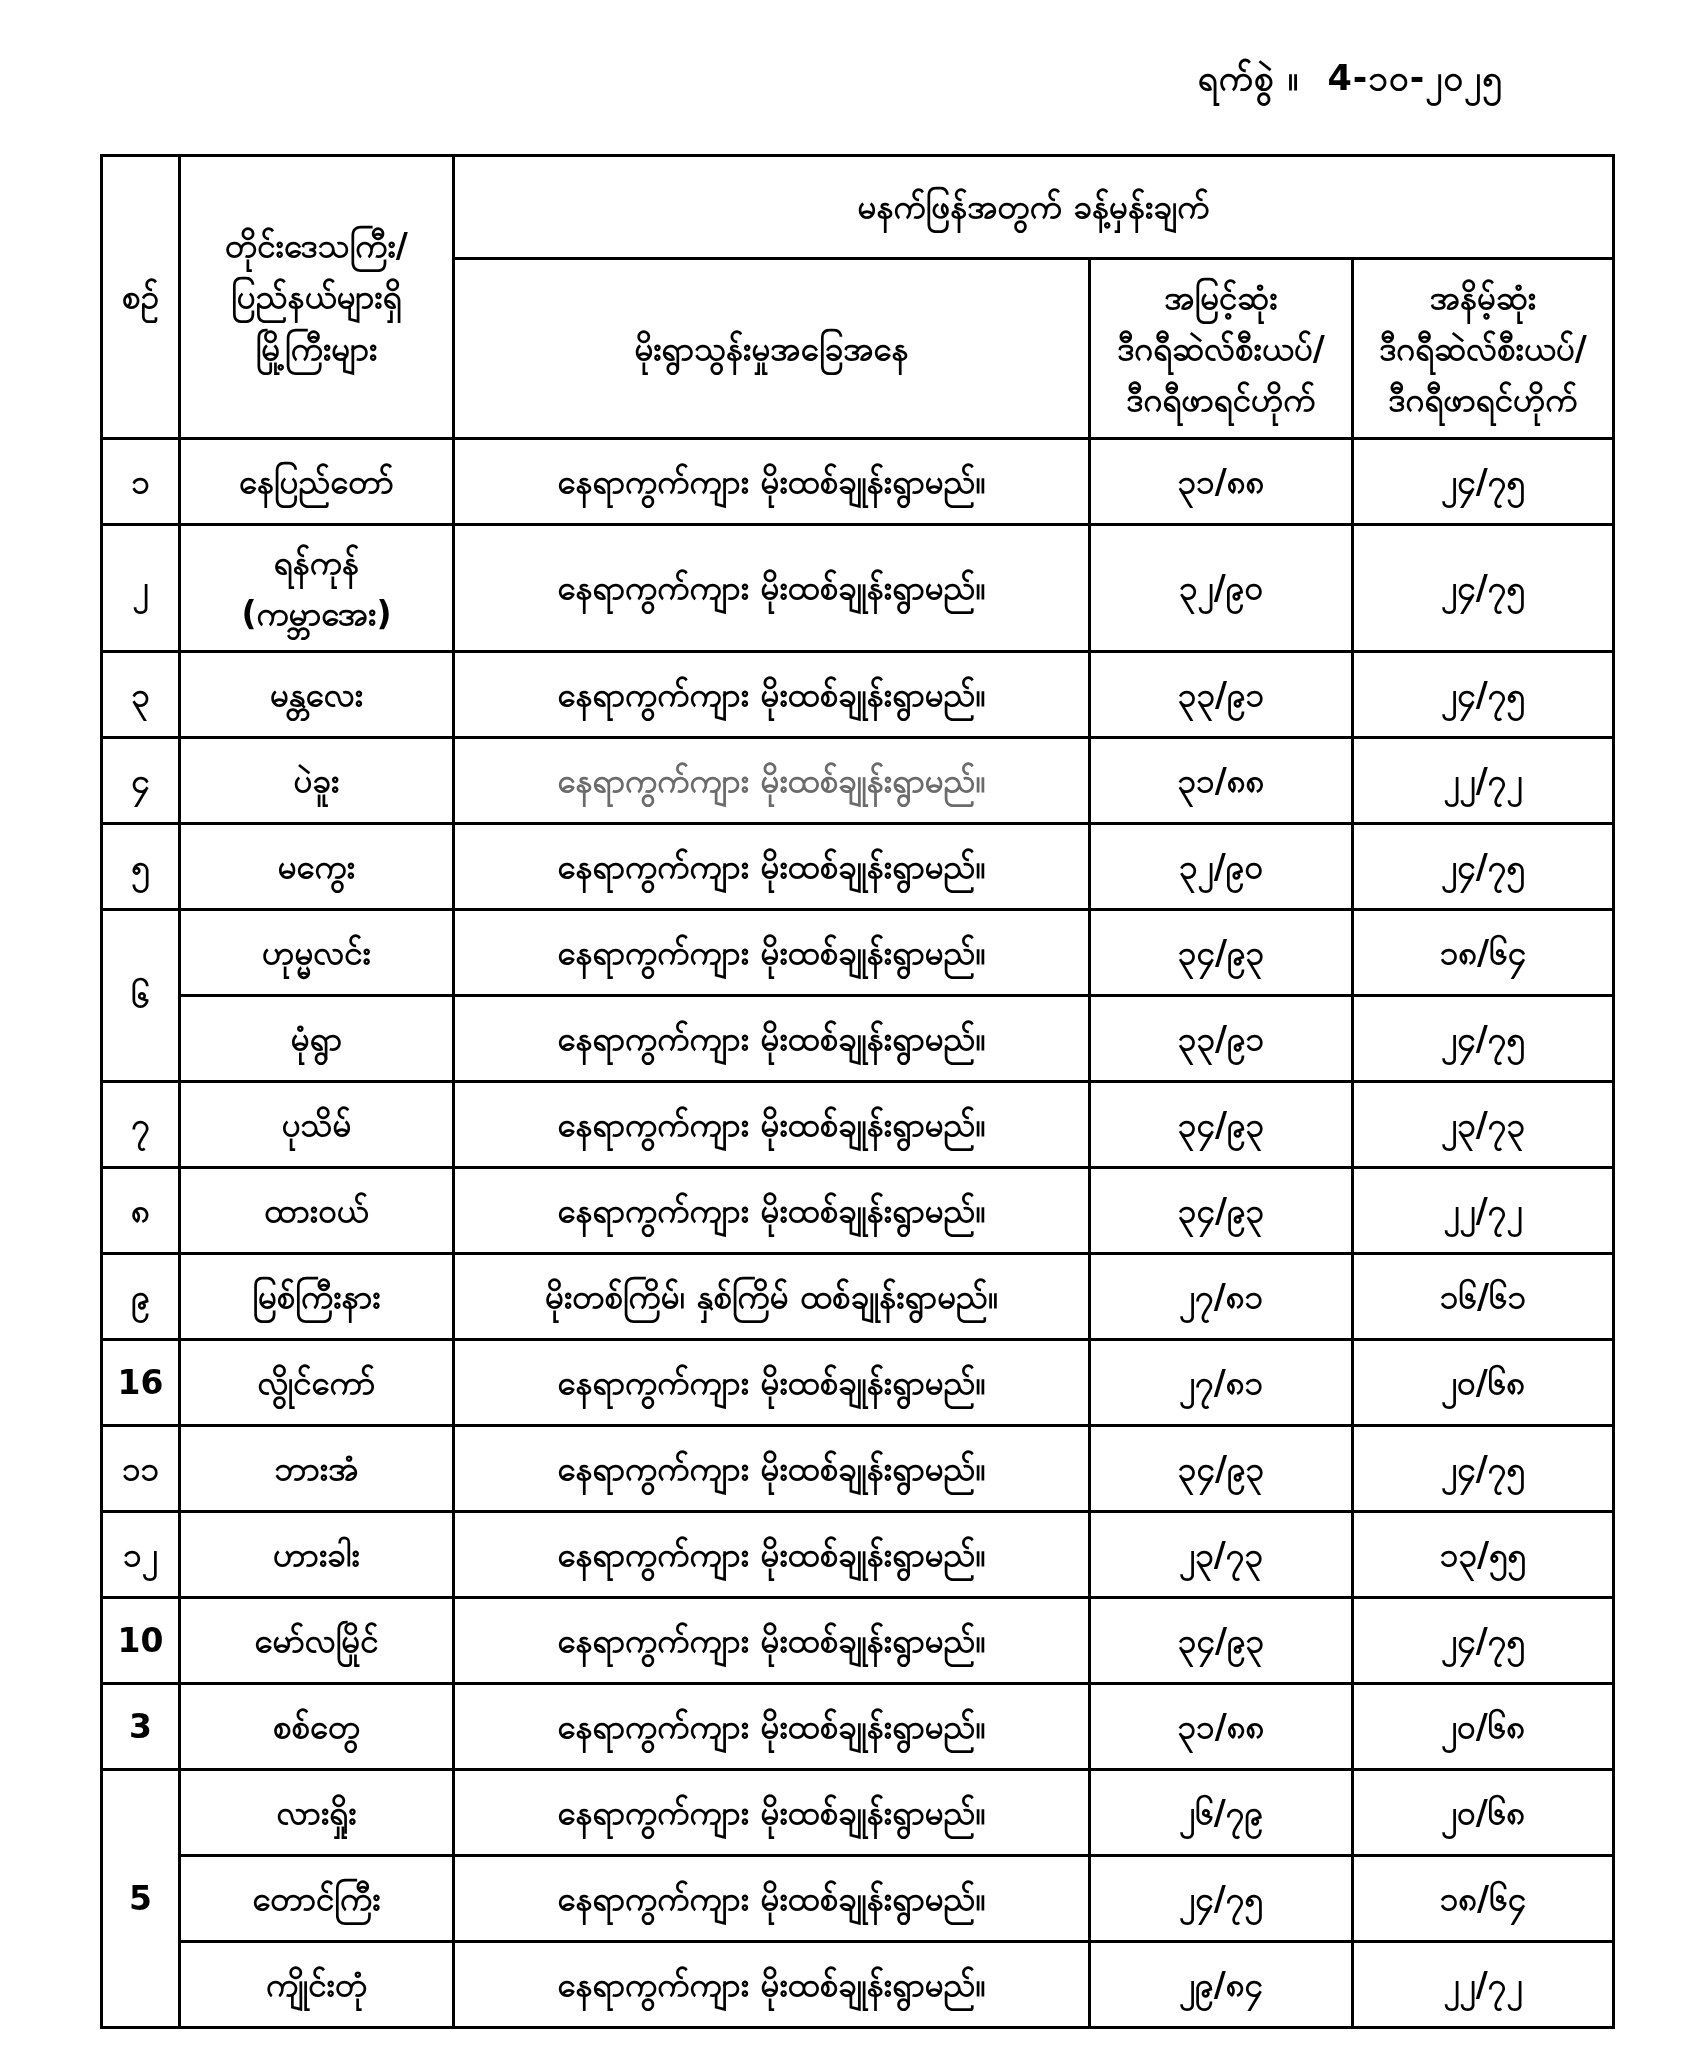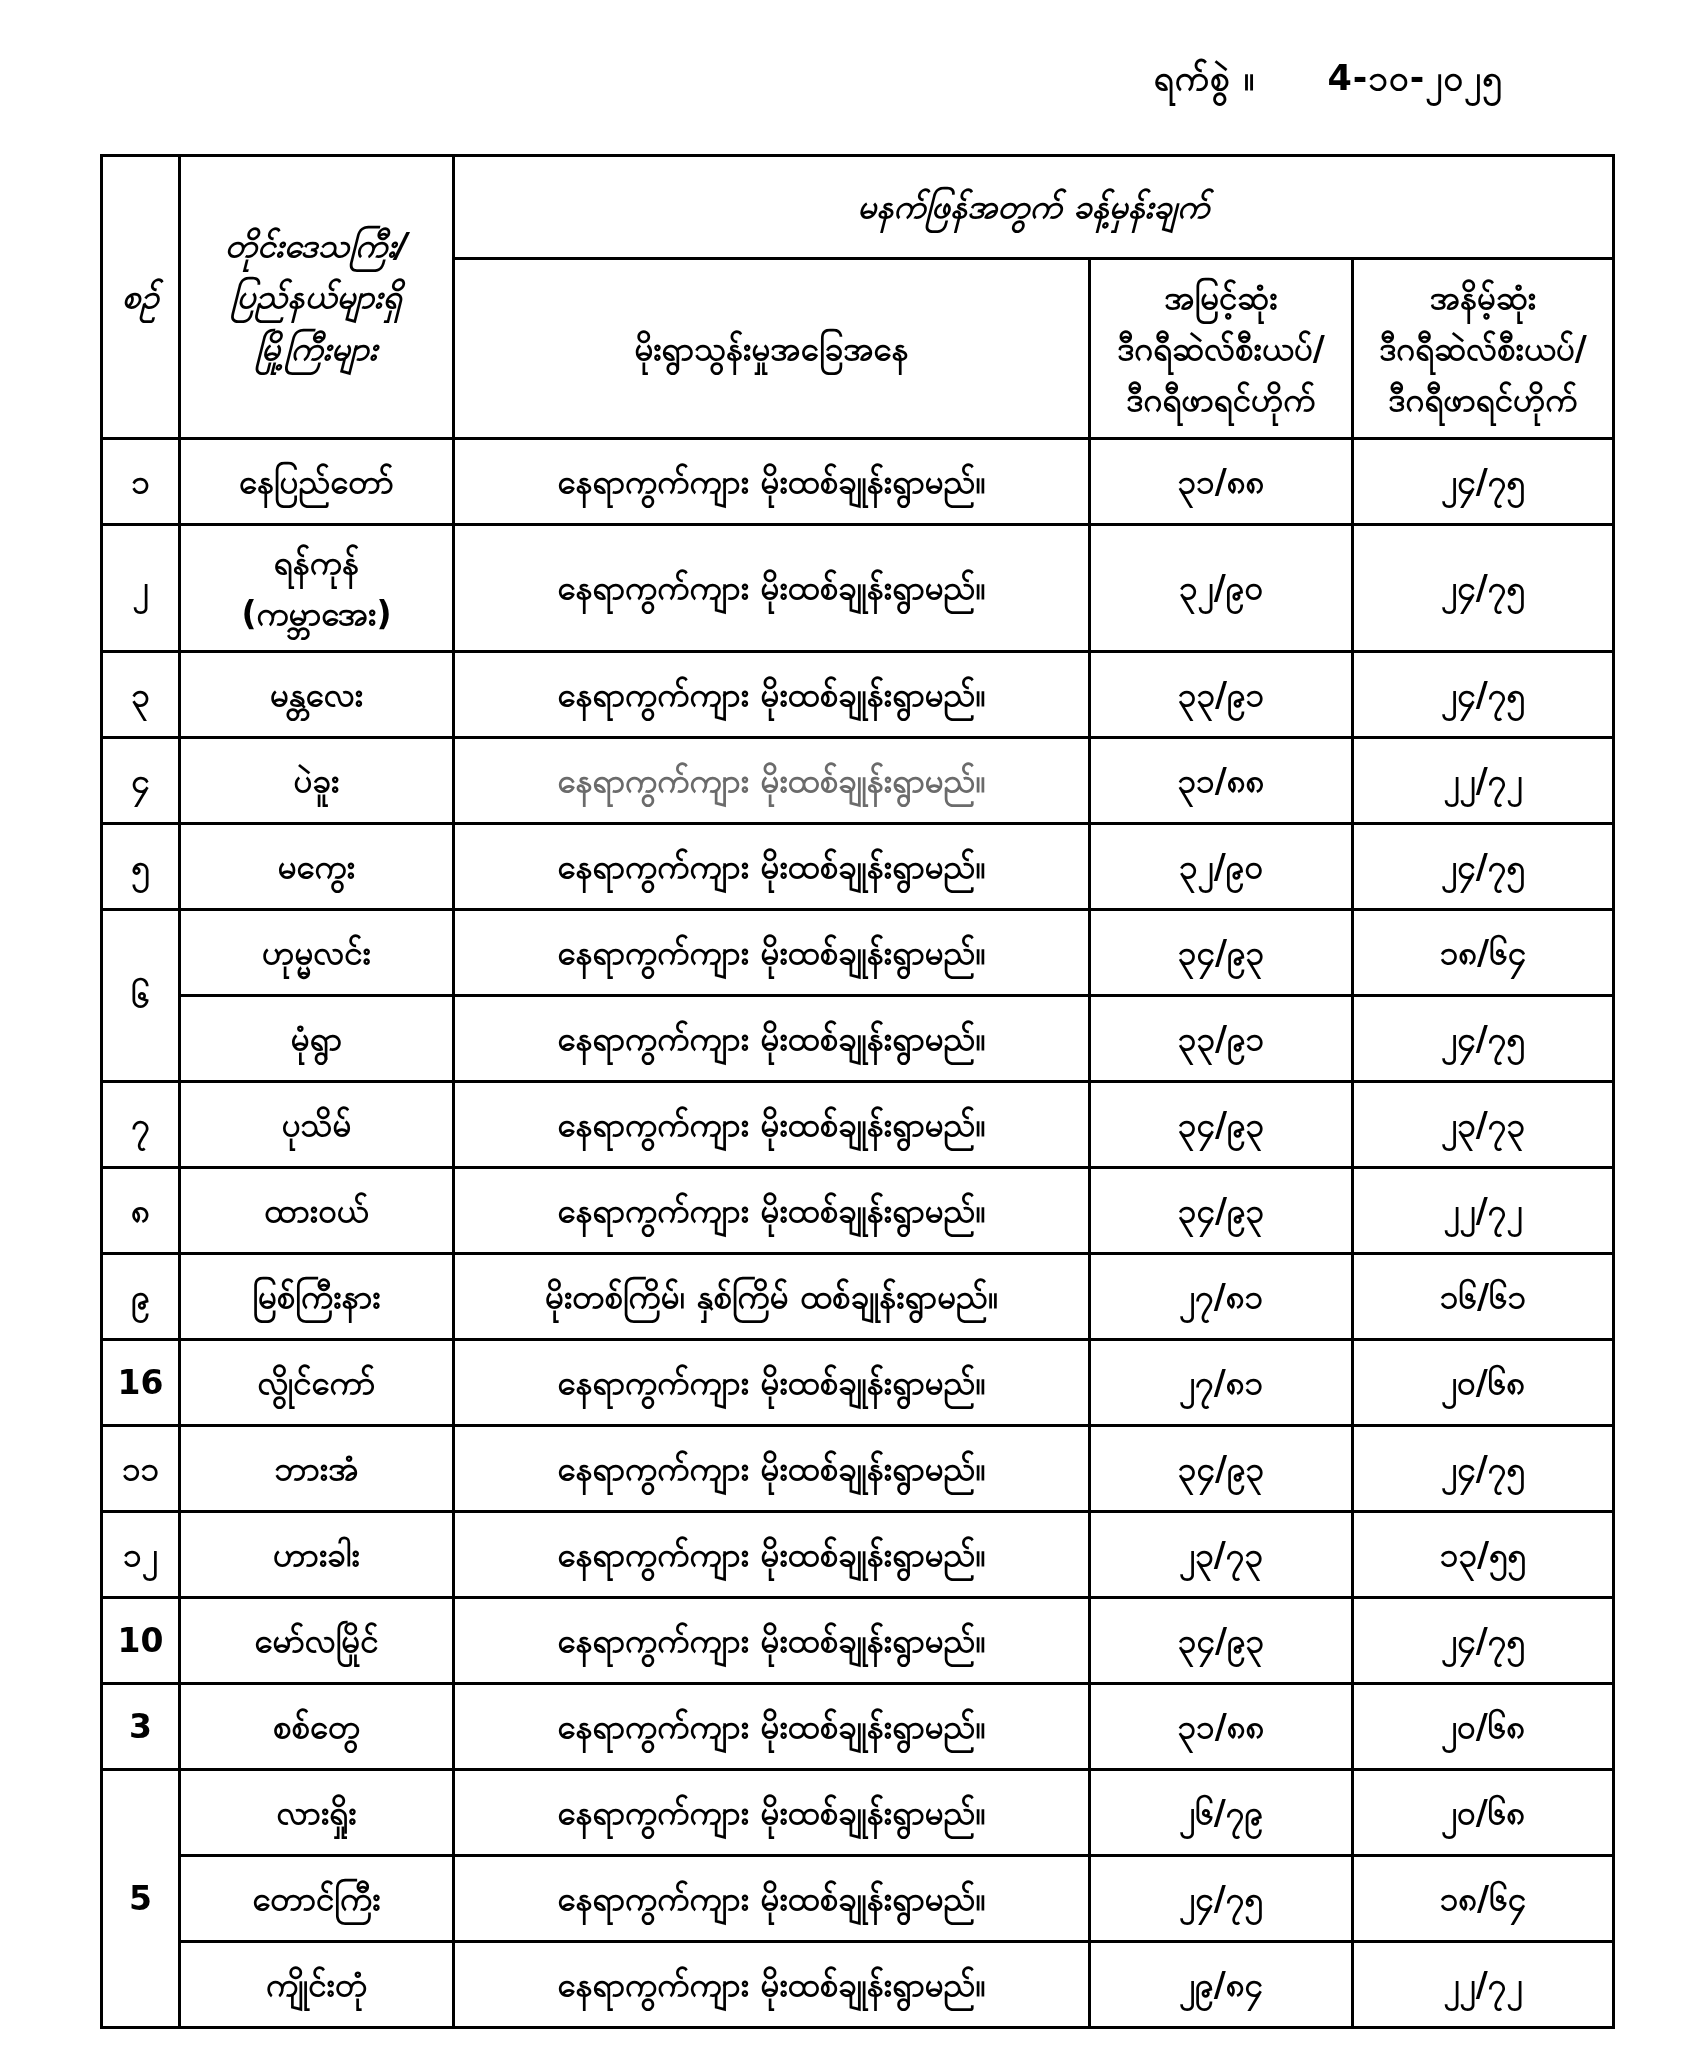--- a/index.html
+++ b/index.html
@@ -9,21 +9,21 @@
     font-family: "DejaVu Sans", sans-serif;
     color: #000000;
     font-weight: bold;
   }
   .date-line {
     position: absolute;
     top: 55px;
     right: 200px;
     display: flex;
     align-items: baseline;
-    gap: 72px;
+    gap: 28px;
     font-size: 35px;
     letter-spacing: 1px;
   }
   table.forecast {
     position: absolute;
     left: 100px;
     top: 154px;
     width: 1512px;
     border-collapse: collapse;
     table-layout: fixed;
@@ -32,21 +32,21 @@
     border: 3px solid #000000;
     text-align: center;
     vertical-align: middle;
     font-weight: bold;
     font-size: 33px;
     line-height: 1.55;
     white-space: pre-line;
     padding: 4px 6px;
     overflow: hidden;
   }
-  .hdr-top   { height: 103px; font-style: italic; }
+  .hdr-top   { height: 103px; }
   .hdr-sub   { height: 180px; }
   .row-reg   { height: 86px; }
   .row-tall  { height: 127px; }
   .muted     { color: #6b6b6b; }
 </style>
 </head>
 <body>
 
 <div class="date-line">
   <span>ရက်စွဲ ။</span>

